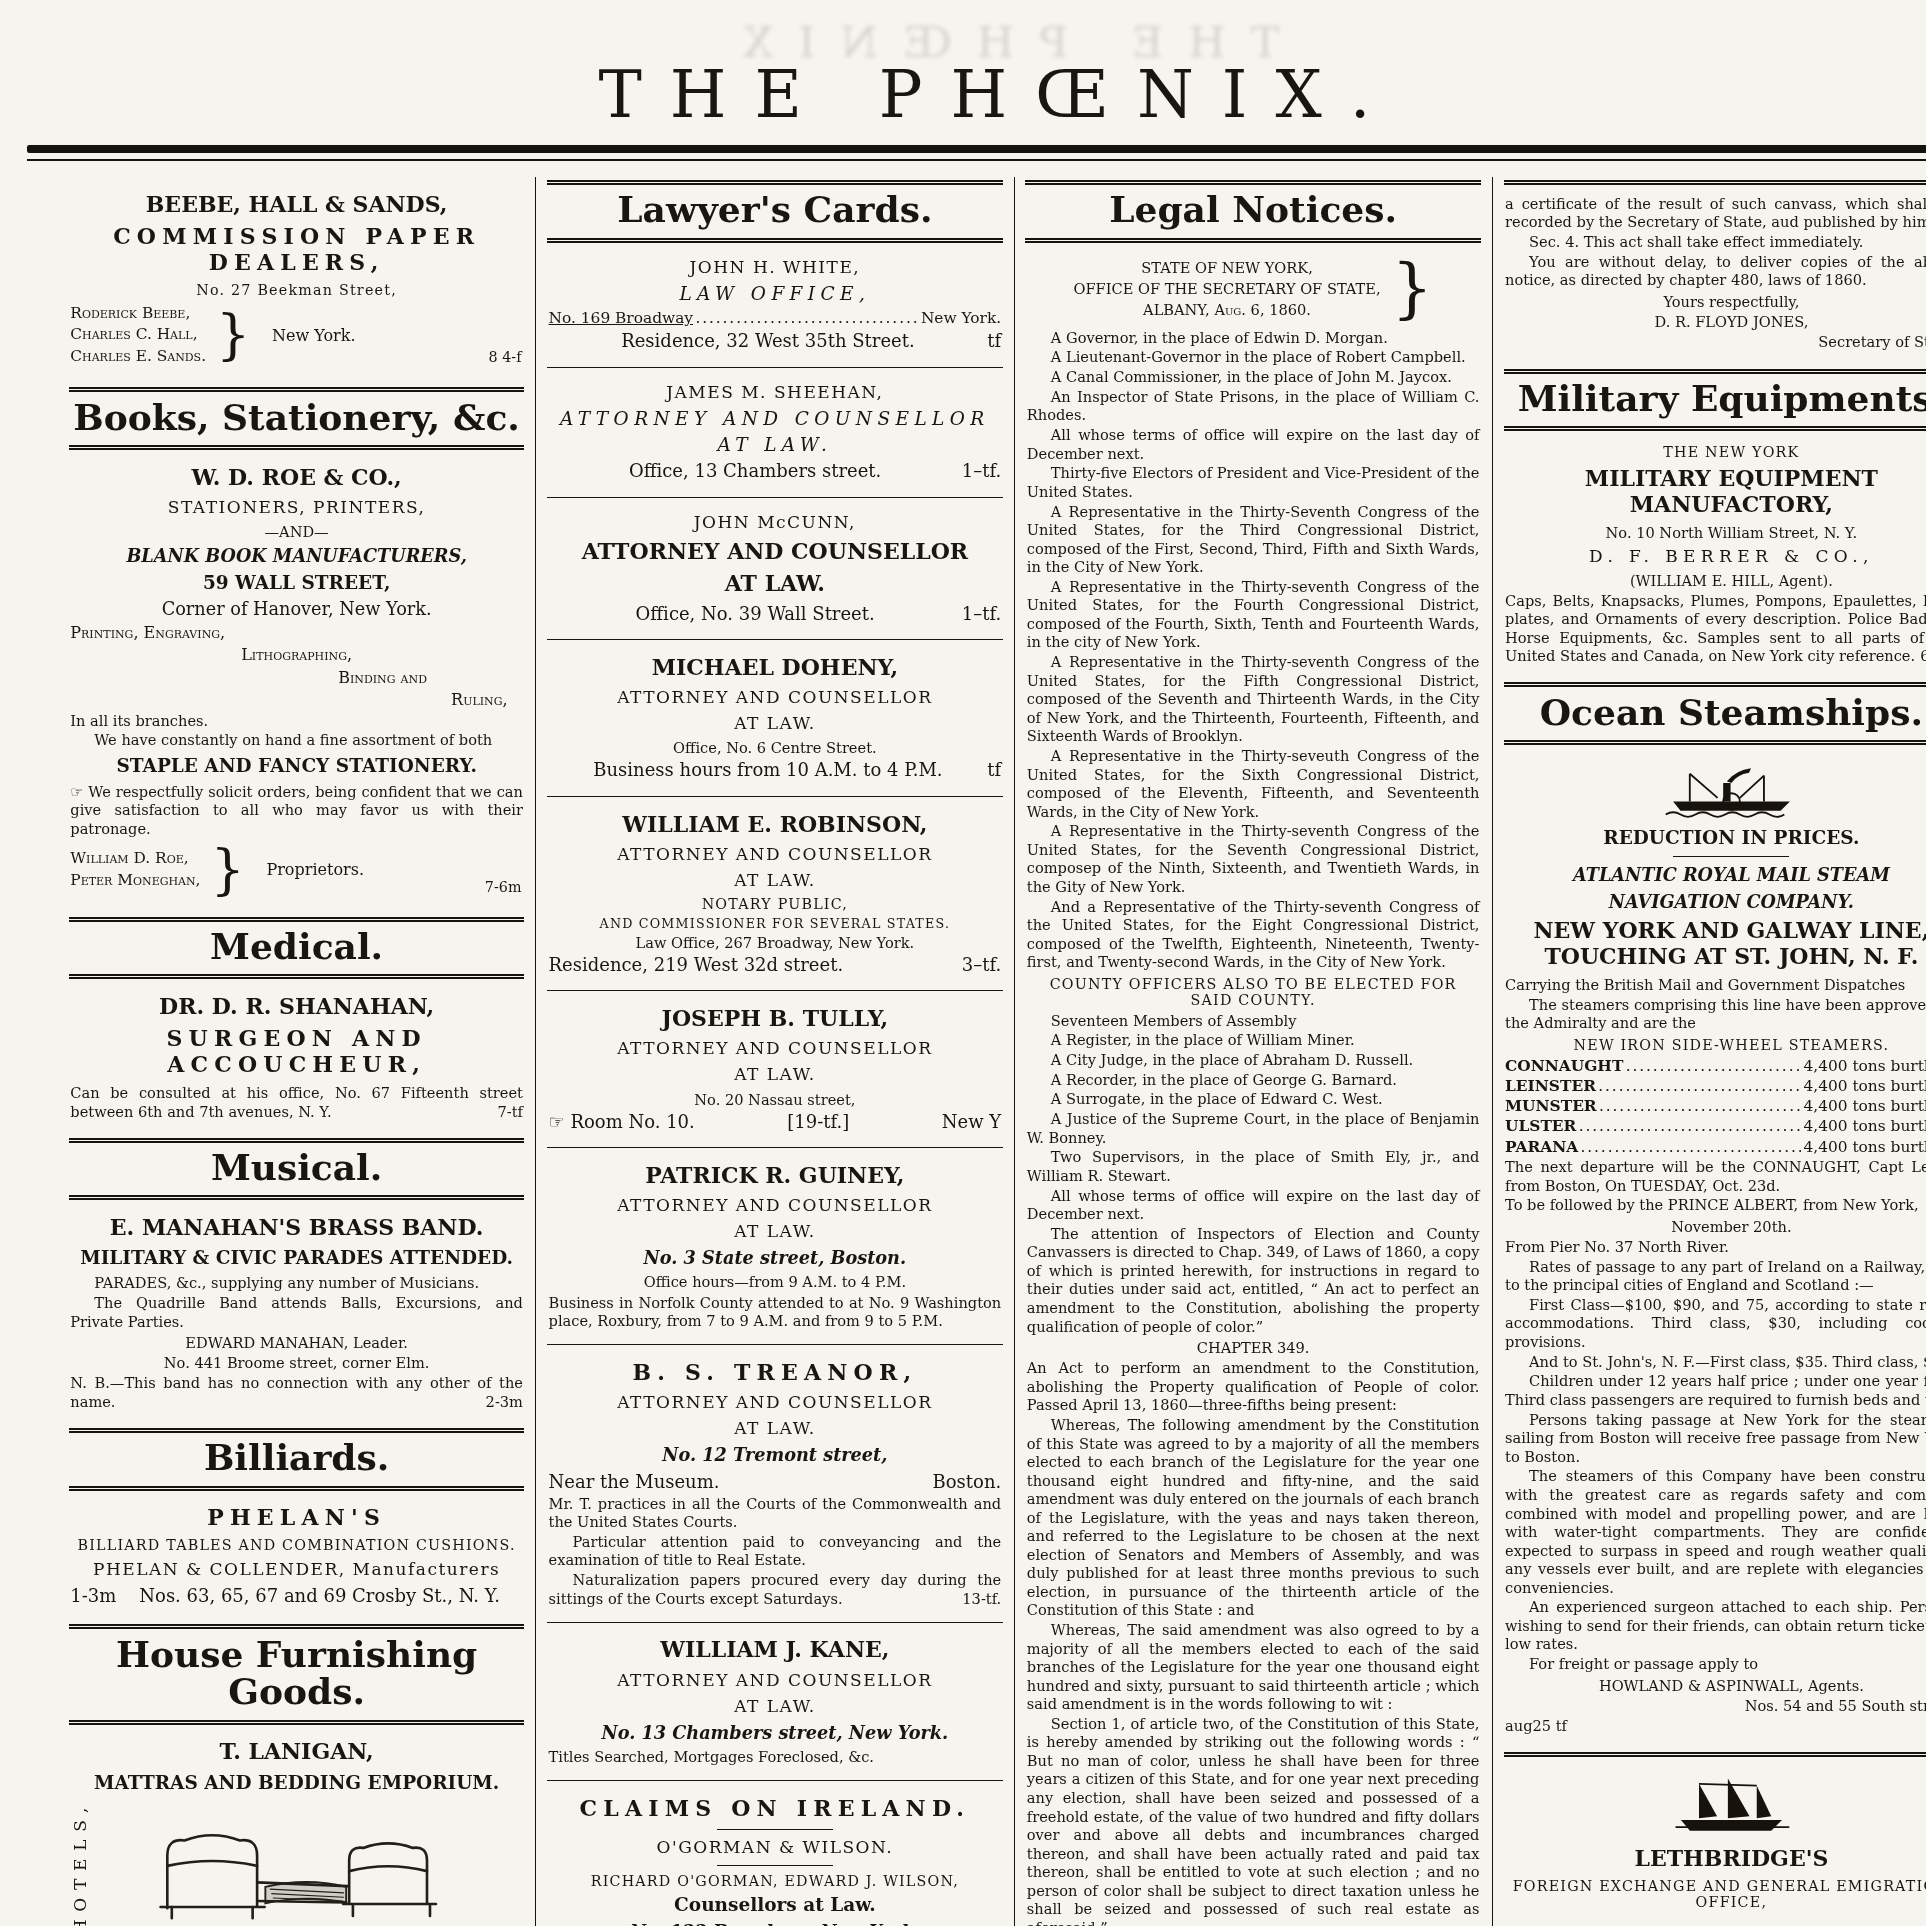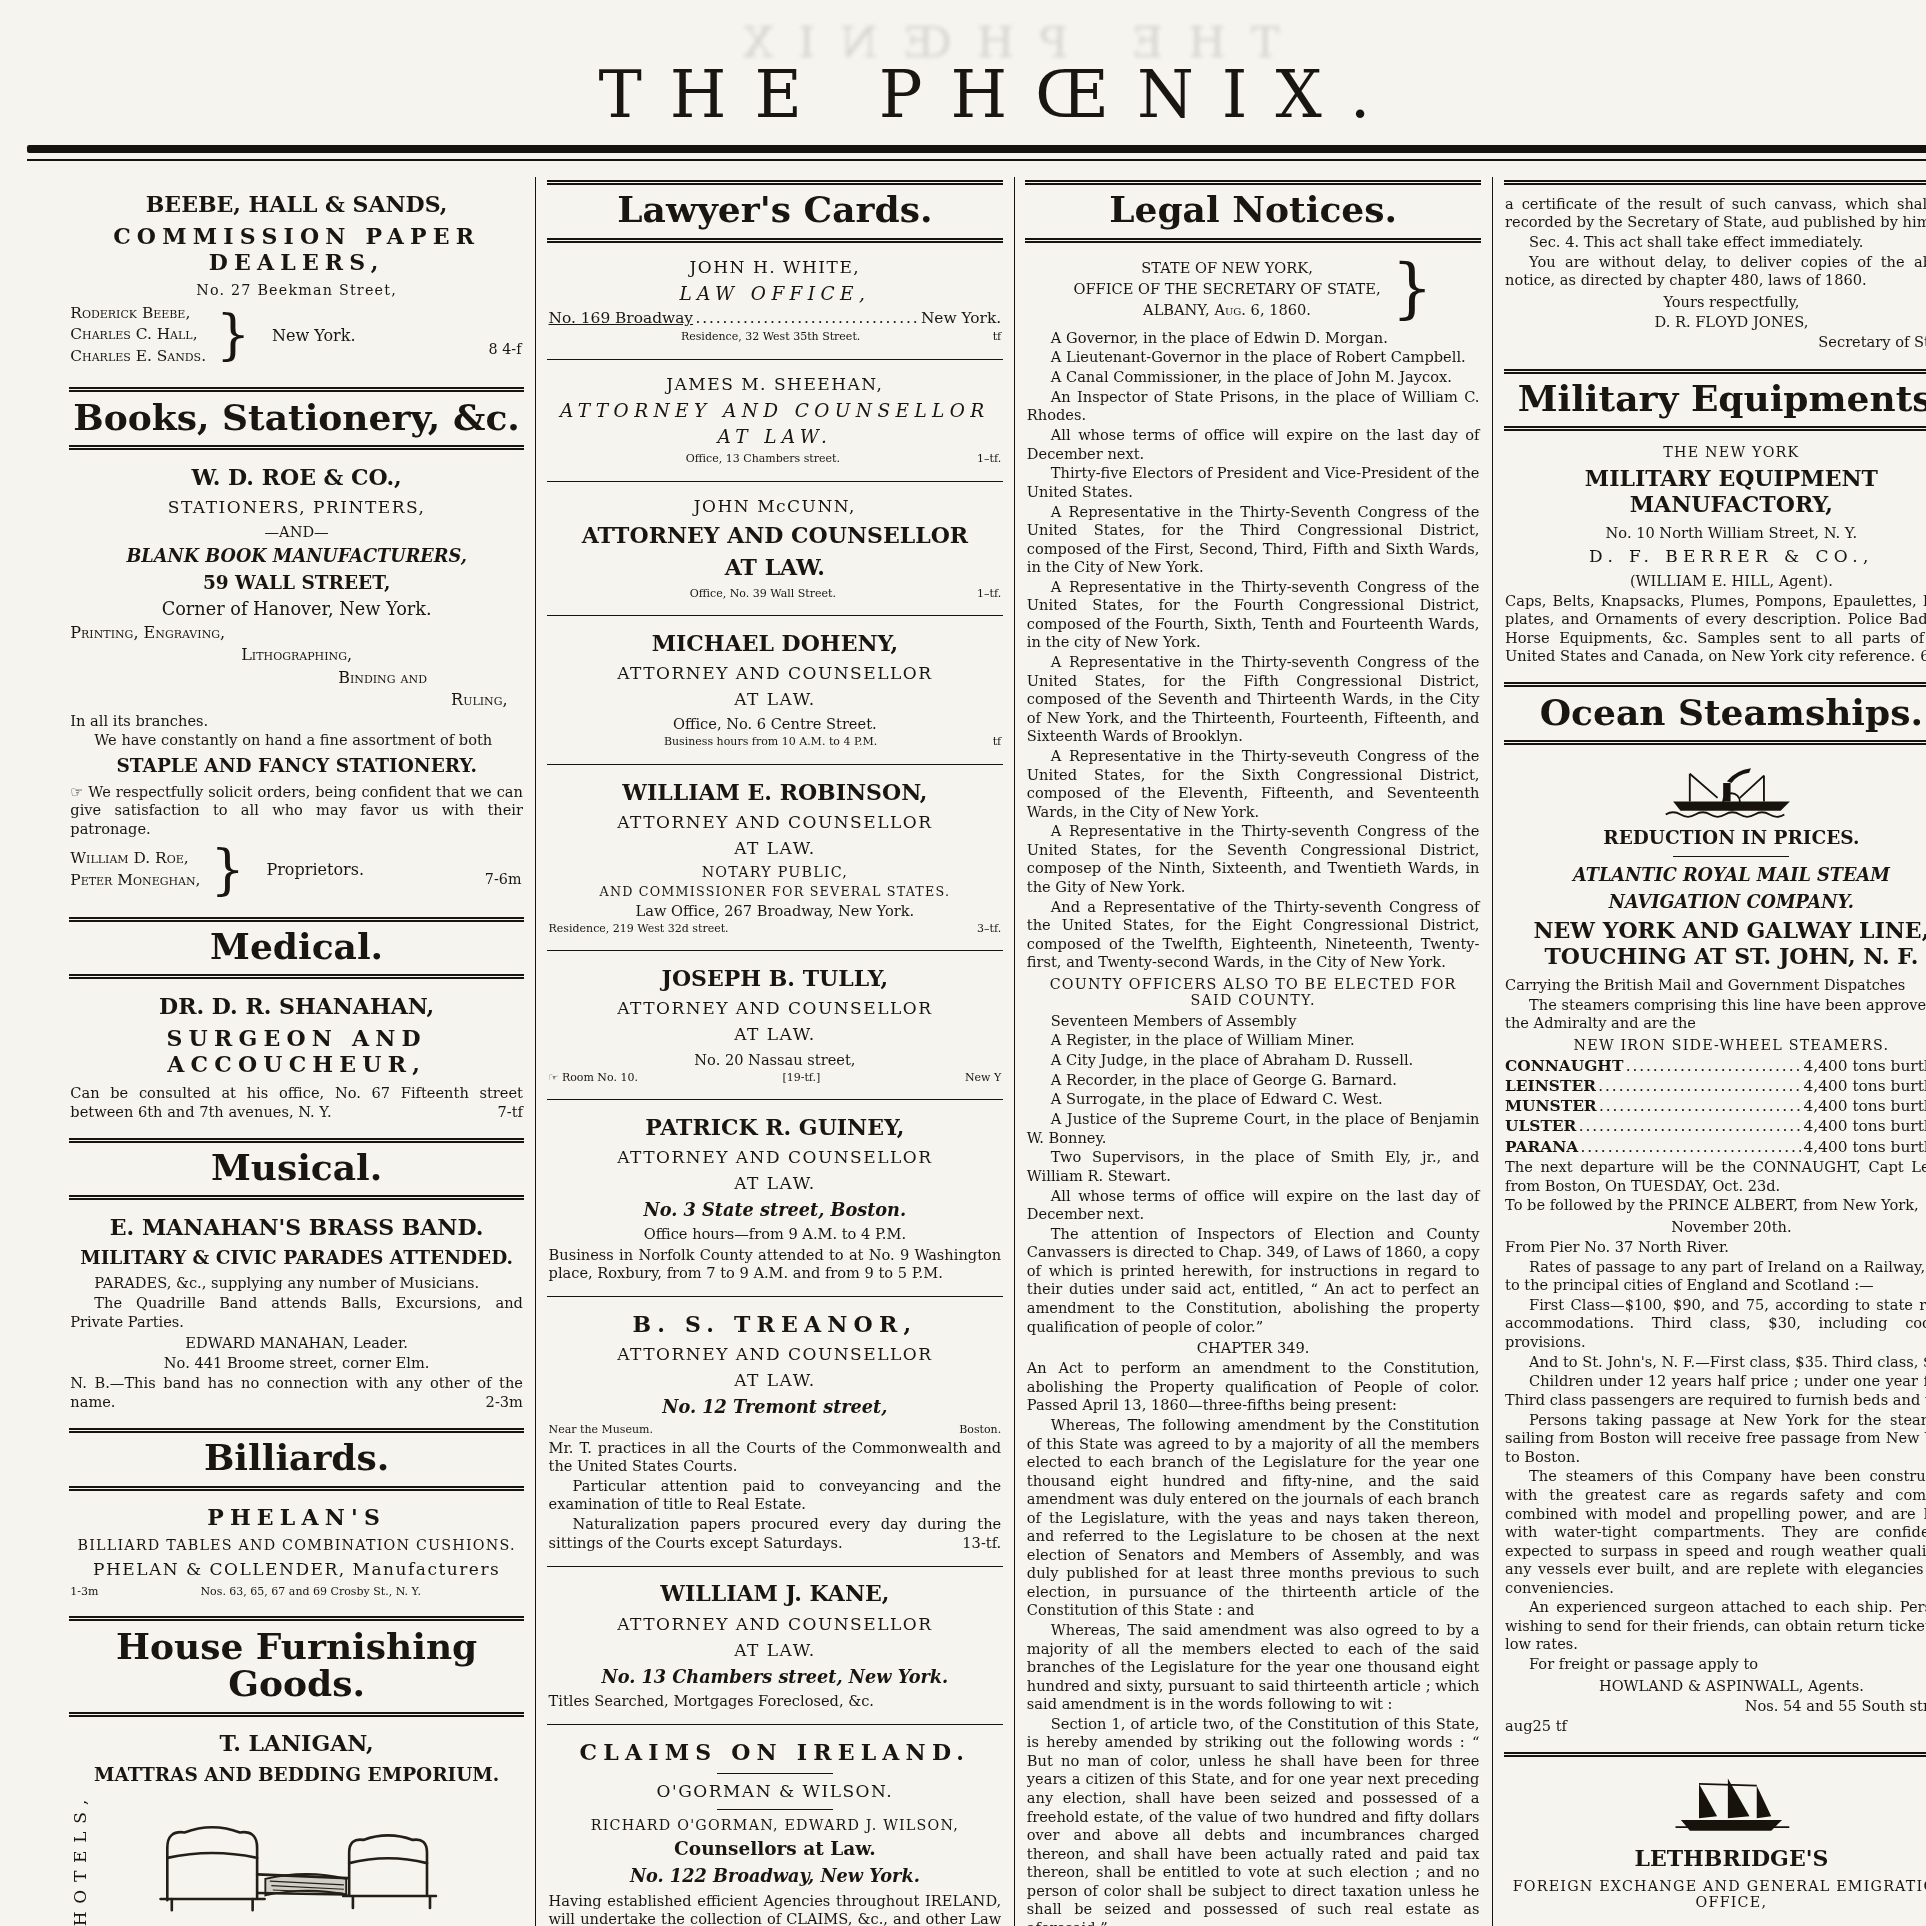--- a/index.html
+++ b/index.html
@@ -32,33 +32,33 @@
   .cl {font-size:17.7px;text-align:center;margin:4.6px 0;}
   .c  {font-size:14.6px;text-align:center;margin:3.1px 0;}
   .r  {font-size:14.6px;text-align:right;margin:3.1px 0;}
   .l  {font-size:14.6px;text-align:left;margin:3.1px 0;}
   .p,.pn{font-size:14.6px;line-height:1.27;text-align:justify;margin:1.2px 0;position:relative;}
   .p{text-indent:24px;}
   .pnote{position:absolute;right:0;bottom:0;}
   .vl,.vc,.vr,.vr2{font-variant:small-caps;font-size:16px;margin:3.1px 0;}
   .vl{text-align:left;} .vc{text-align:center;} .vr{text-align:right;padding-right:15.4px;}
   .vr2{text-align:right;padding-right:96px;}
-  .lcr{display:flex;justify-content:space-between;align-items:baseline;font-size:11px;margin:3.1px 0;gap:15px;}
+  .lcr{display:flex;justify-content:space-between;align-items:baseline;font-size:18px;margin:3.1px 0;gap:15px;}
   .lcr .part-c{flex:1;text-align:center;}
   .lcr .part-r{text-align:right;white-space:nowrap;}
   .dotline{display:flex;align-items:baseline;font-size:15.4px;font-weight:700;margin:2.3px 0;white-space:nowrap;}
   .dotline .leader{flex:1;overflow:hidden;font-weight:400;letter-spacing:1.9px;margin:0 2.3px;}
   .dotline .dr{font-weight:400;}
   .dotline.nrm .dl{font-weight:400;text-decoration:underline;}
   .shortrule{width:116px;border-top:1.5px solid #16120d;margin:7px auto;}
   .bracebox{display:flex;align-items:center;position:relative;font-size:14.3px;margin:4.6px 0;padding-right:50px;}
   .bnames{white-space:pre-line;line-height:1.4;font-variant:small-caps;font-size:15.4px;}
   .bchar{font-size:54px;font-weight:300;margin:0 10px;line-height:1;}
   .bright{font-size:16px;margin-left:11.6px;}
-  .bnote{position:absolute;right:1.5px;bottom:10px;font-size:14.3px;}
+  .bnote{position:absolute;right:1.5px;bottom:2px;font-size:14.3px;}
   .addrbrace{display:flex;justify-content:center;align-items:center;margin:5.4px 0 8.5px;}
   .anames{white-space:pre-line;text-align:center;font-variant:small-caps;font-size:14.6px;line-height:1.45;}
   .bchar2{font-size:65px;font-weight:300;margin-left:10.8px;line-height:.9;}
   .illus{text-align:center;margin:7px 0;}
   .illusrow{display:flex;align-items:center;gap:5.4px;margin:7px 0;}
   .illusrow .illus{flex:1;}
   .vlabel{writing-mode:vertical-rl;transform:rotate(180deg);font-size:17px;letter-spacing:7.7px;font-variant:small-caps;}
 </style>
 </head>
 <body>

